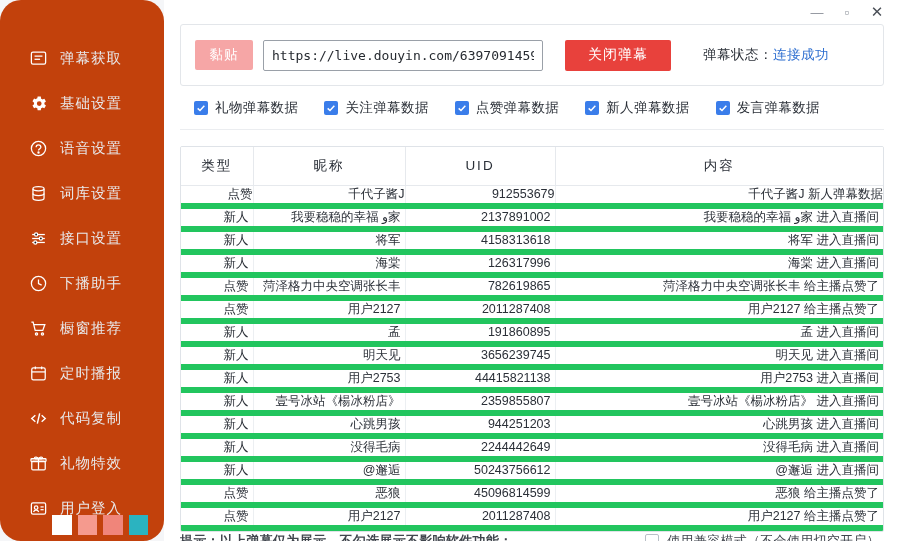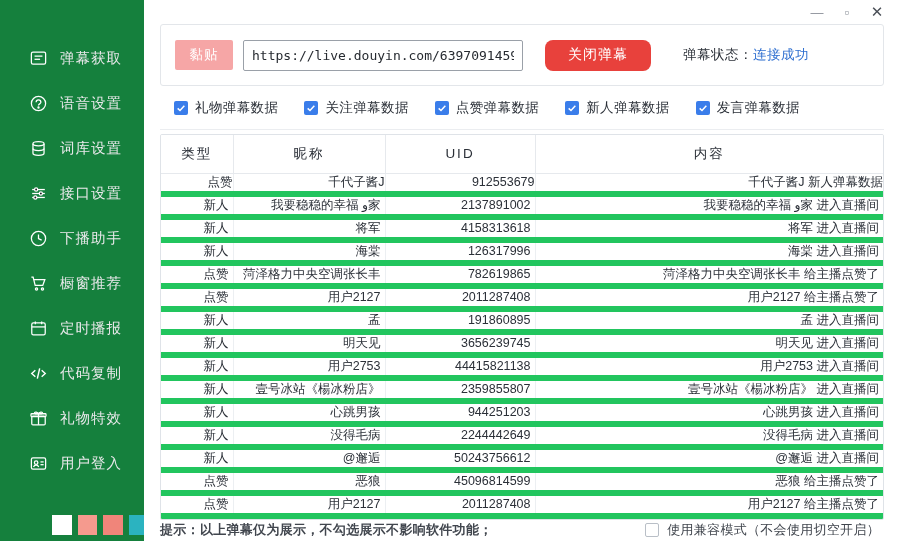--- a/index.html
+++ b/index.html
@@ -12,27 +12,28 @@
   }
   #app {
     position: relative;
     width: 900px; height: 541px;
     display: flex;
     background: #f5f6f8;
   }
 
   
   .sidebar {
-    width: 144px;
+    width: 164px;
     height: 541px;
-    background: #15803d;
+    background: #c2410c;
     display: flex;
     flex-direction: column;
     flex: none;
     position: relative;
+    border-radius: 21px;
   }
   .nav {
     margin-top: 36px;
     display: flex;
     flex-direction: column;
   }
   .nav-item {
     height: 45px;
     display: flex;
     align-items: center;
@@ -138,21 +139,21 @@
     color: #262a30;
     background: #fff;
     outline: none;
   }
   .btn-close-danmu {
     width: 106px; height: 31px;
     background: #e8413c;
     color: #fff;
     font-size: 14px;
     border: none;
-    border-radius: 8px;
+    border-radius: 2px;
     cursor: pointer;
     letter-spacing: 1px;
     margin-left: 12px;
   }
   .status {
     margin-left: 22px;
     font-size: 13.5px;
     color: #2b3038;
     letter-spacing: .5px;
     white-space: nowrap;
@@ -186,21 +187,21 @@
     align-items: center;
     justify-content: center;
     flex: none;
   }
   .box svg { display: block; }
   .box.off { background: #fff; border: 1px solid #b9bfc7; }
 
   
   .tablewrap {
     flex: 1;
-    margin-top: 4px;
+    margin-top: 16px;
     border: 1px solid #dfe3e8;
     border-radius: 2px;
     overflow: hidden;
     position: relative;
     background: #fff;
   }
   table {
     width: 100%;
     border-collapse: collapse;
     table-layout: fixed;
@@ -270,20 +271,28 @@
         <span class="ico">
           <svg width="19" height="19" viewBox="0 0 24 24" fill="none" stroke="#ffffff" stroke-width="1.6">
               <rect x="3" y="4" width="18" height="15" rx="2"></rect>
               <line x1="7" y1="9" x2="17" y2="9"></line>
               <line x1="7" y1="13" x2="14" y2="13"></line>
             </svg>
         </span>
         <span class="nav-label">弹幕获取</span>
       </div>
 
+      <div class="nav-item">
+        <span class="ico">
+          <svg width="19" height="19" viewBox="0 0 24 24" fill="#ffffff">
+              <path d="M19.4 13a7.8 7.8 0 0 0 0-2l2-1.5-2-3.4-2.3.9a7.6 7.6 0 0 0-1.8-1L14.9 3h-4l-.4 2.5a7.6 7.6 0 0 0-1.8 1l-2.3-.9-2 3.4L6.4 11a7.8 7.8 0 0 0 0 2l-2 1.5 2 3.4 2.3-.9c.5.4 1.2.8 1.8 1l.4 2.5h4l.4-2.5c.6-.2 1.3-.6 1.8-1l2.3.9 2-3.4zM12.9 15a3 3 0 1 1 0-6 3 3 0 0 1 0 6z"></path>
+            </svg>
+        </span>
+        <span class="nav-label">基础设置</span>
+      </div>
 
       <div class="nav-item">
         <span class="ico">
           <svg width="19" height="19" viewBox="0 0 24 24" fill="none" stroke="#ffffff" stroke-width="1.6">
               <circle cx="12" cy="12" r="9"></circle>
               <path d="M9 10.5a3 3 0 0 1 6 0c0 2-3 2-3 4"></path>
               <circle cx="12" cy="17" r=".7" fill="#fff"></circle>
             </svg>
         </span>
         <span class="nav-label">语音设置</span>

